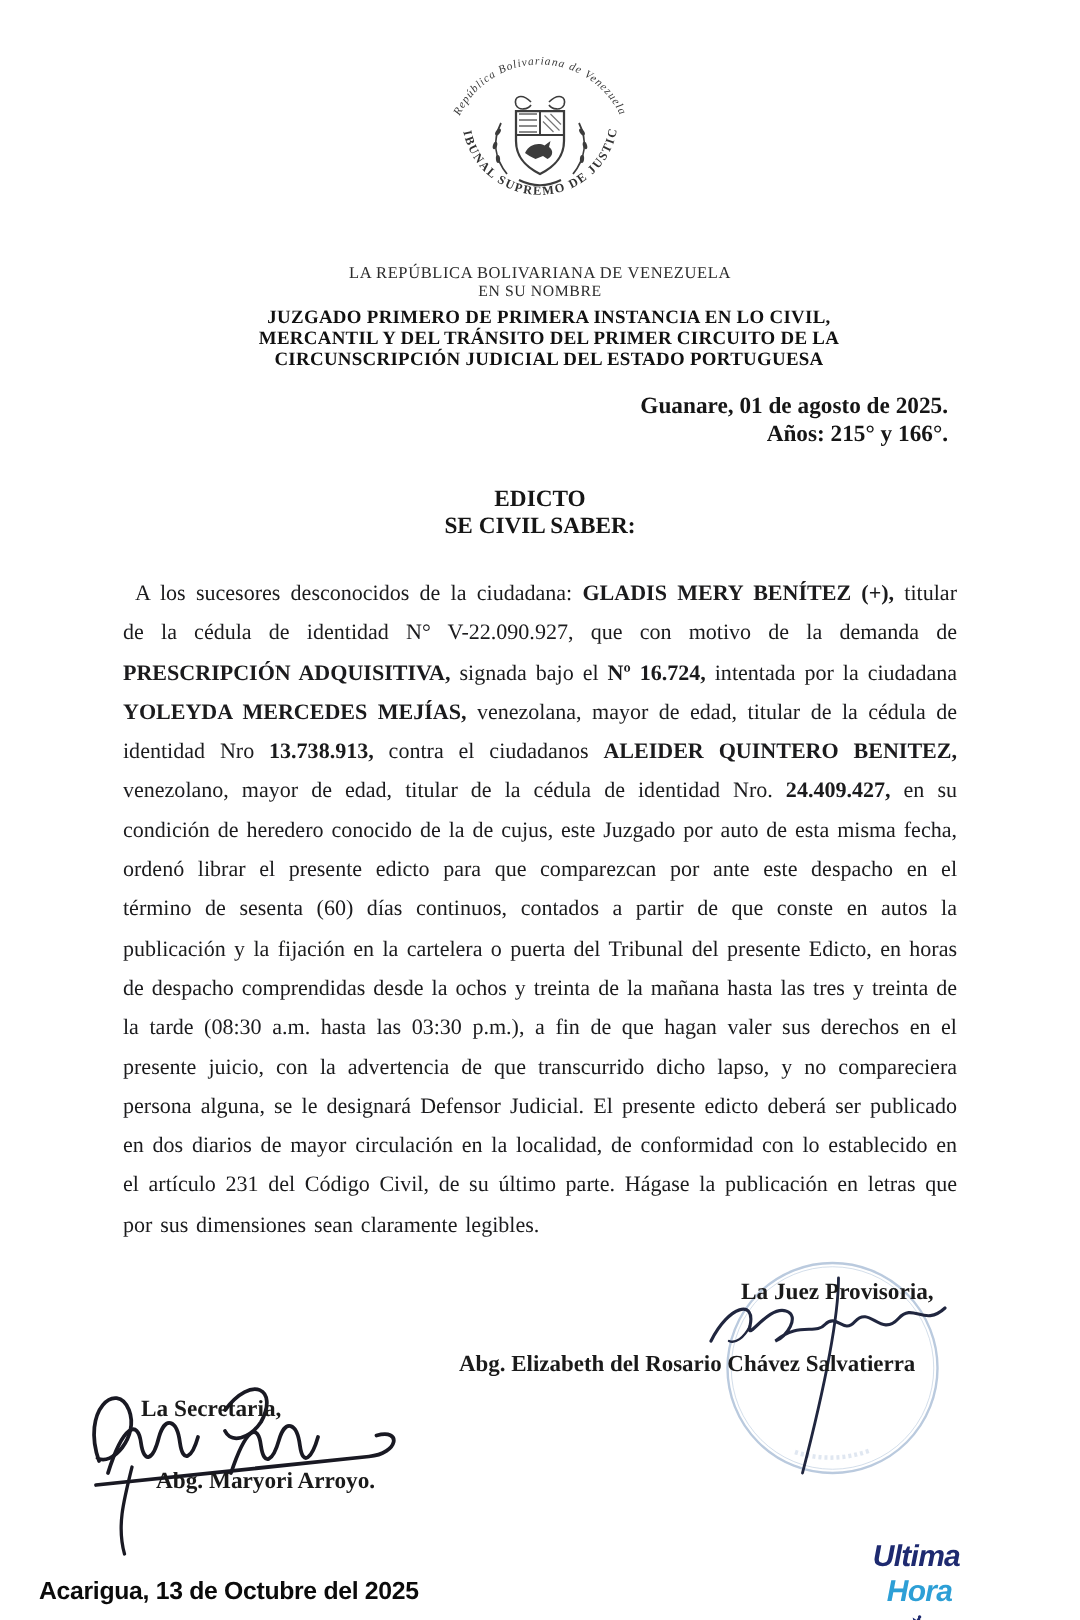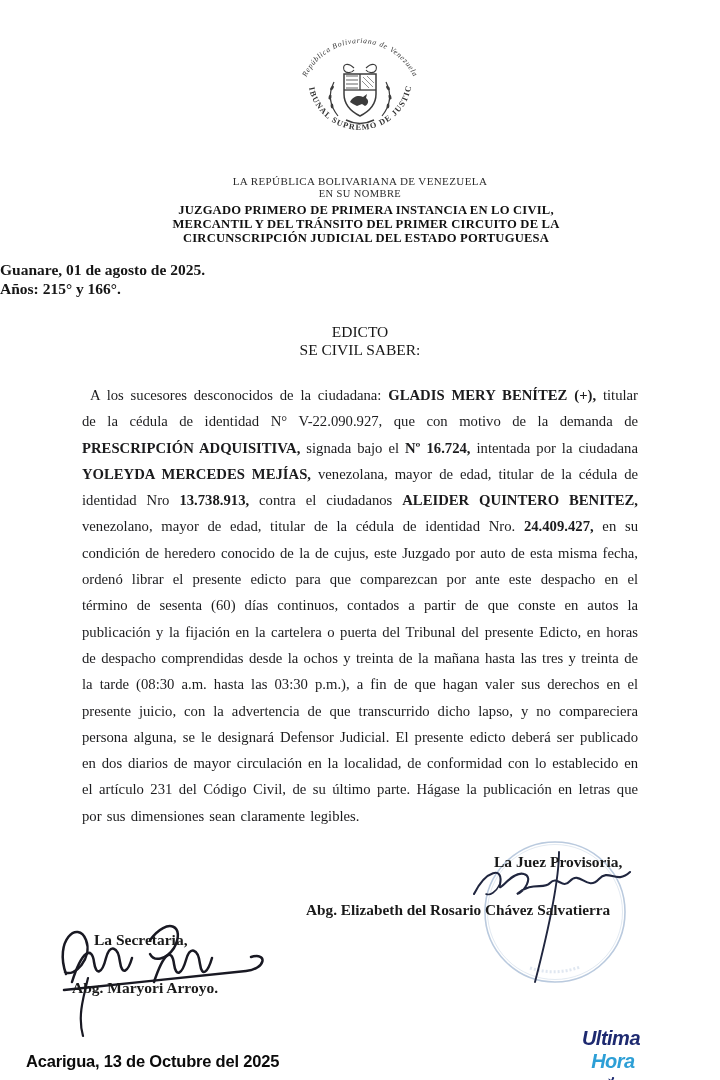--- a/index.html
+++ b/index.html
@@ -7,31 +7,31 @@
   .page {
     position:relative; width:720px; height:1080px; background:#ffffff;
     margin:0 auto; overflow:hidden; color:#1a1a1a;
     font-family:"Liberation Serif", serif;
   }
   .seal-wrap { padding-top:26px; text-align:center; }
   .hdr { text-align:center; }
   .hdr-republic { font-size:11px; letter-spacing:.4px; margin-top:5px; color:#2b2b2b; }
   .hdr-inname  { font-size:10.5px; letter-spacing:.4px; margin-top:1px; color:#2b2b2b; }
   .hdr-court   { font-size:12.6px; font-weight:bold; line-height:14px; margin-top:4px; letter-spacing:.2px; color:#111;padding-left:12px; }
-  .dateline { padding-right:88px; font-weight:bold; font-size:15.5px; line-height:19px; margin-top:15px; color:#161616; }
-  .title-block { text-align:center; font-weight:normal; font-size:15.5px; line-height:18px; margin-top:25px; color:#161616; }
+  .dateline { text-align:right; padding-right:88px; font-weight:bold; font-size:15.5px; line-height:19px; margin-top:15px; color:#161616; }
+  .title-block { text-align:center; font-weight:bold; font-size:15.5px; line-height:18px; margin-top:25px; color:#161616; }
   .body-text {
     width:556px; margin:23px auto 0; font-size:14.7px; line-height:26.3px;
     text-align:justify; text-indent:8px; color:#1b1b1d; word-spacing:1.5px;
   }
   .b { font-weight:bold; }
   .judge-title    { position:absolute; top:853px; left:494px; font-weight:bold; font-size:15.5px; z-index:3;text-align:right; }
   .judge-name     { position:absolute; top:901px; left:306px; font-weight:bold; font-size:15.3px; z-index:3; }
   .secretary-title{ position:absolute; top:931px; left:94px;  font-weight:bold; font-size:15.5px; z-index:3; }
-  .secretary-name { position:absolute; top:979px; left:72px;  font-weight:bold; font-size:15.5px; z-index:3; }
+  .secretary-name { position:absolute; top:979px; left:104px;  font-weight:bold; font-size:15.5px; z-index:3; }
   .stamp-svg   { position:absolute; left:460px; top:836px; z-index:1; }
   .sec-sig-svg { position:absolute; left:50px;  top:910px; z-index:2; }
   .footer {
     position:absolute; left:0; top:1042px; width:666px; height:38px;
     display:flex; justify-content:space-between; align-items:center;
     padding:0 26px; font-family:"Liberation Sans", sans-serif; background:#fff;
   }
   .footer-date { font-weight:bold; font-size:16.5px; color:#0b0b0b; letter-spacing:-0.2px; }
   .logo { display:flex; align-items:center; font-weight:bold; font-size:20px; letter-spacing:-0.5px;flex-direction:column; }
   .logo-w1 { color:var(--logo-dark,#1e2a70); font-style:italic; }

